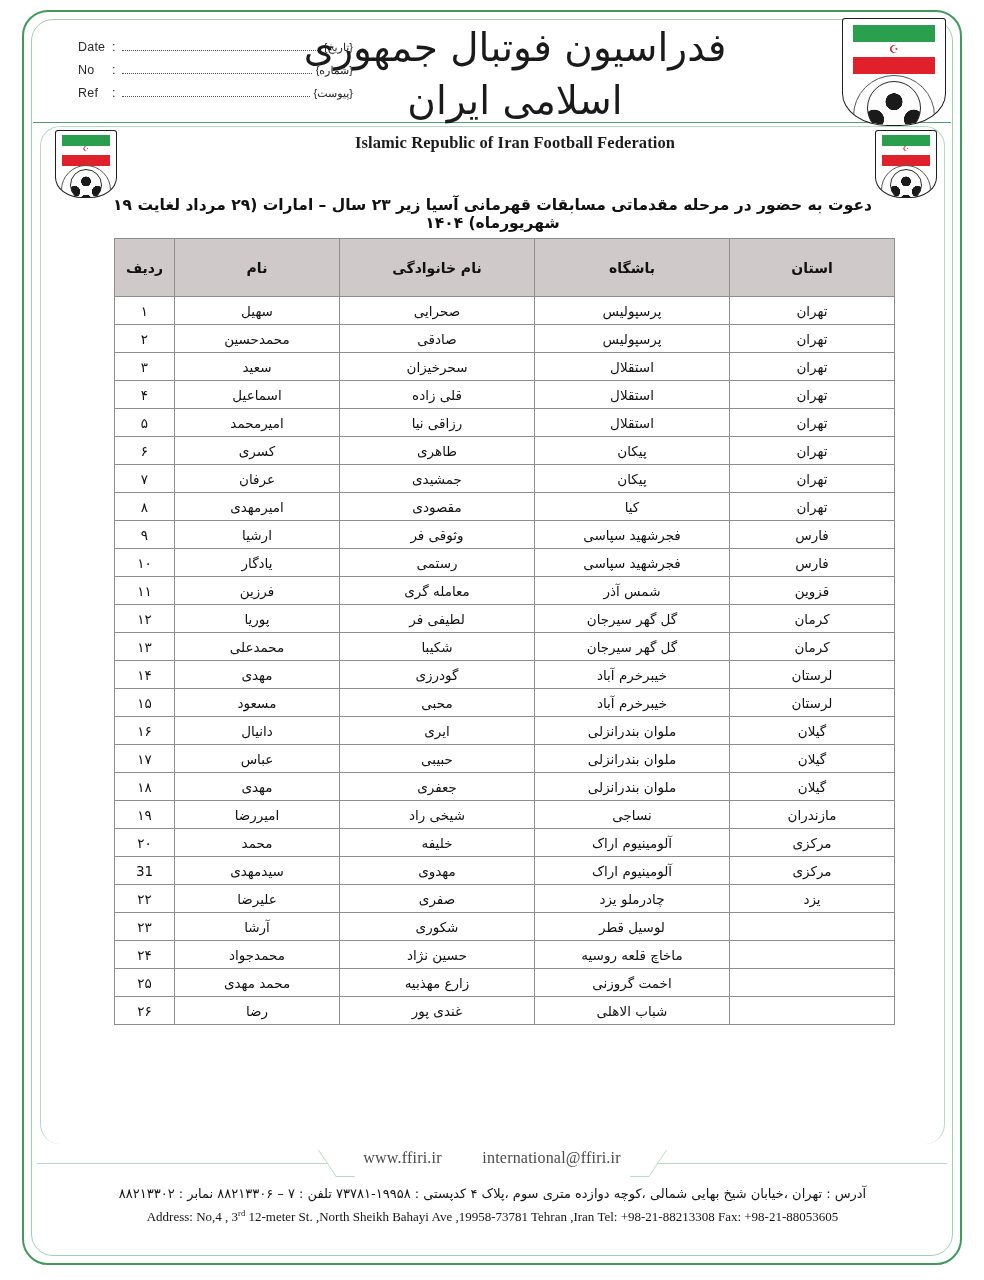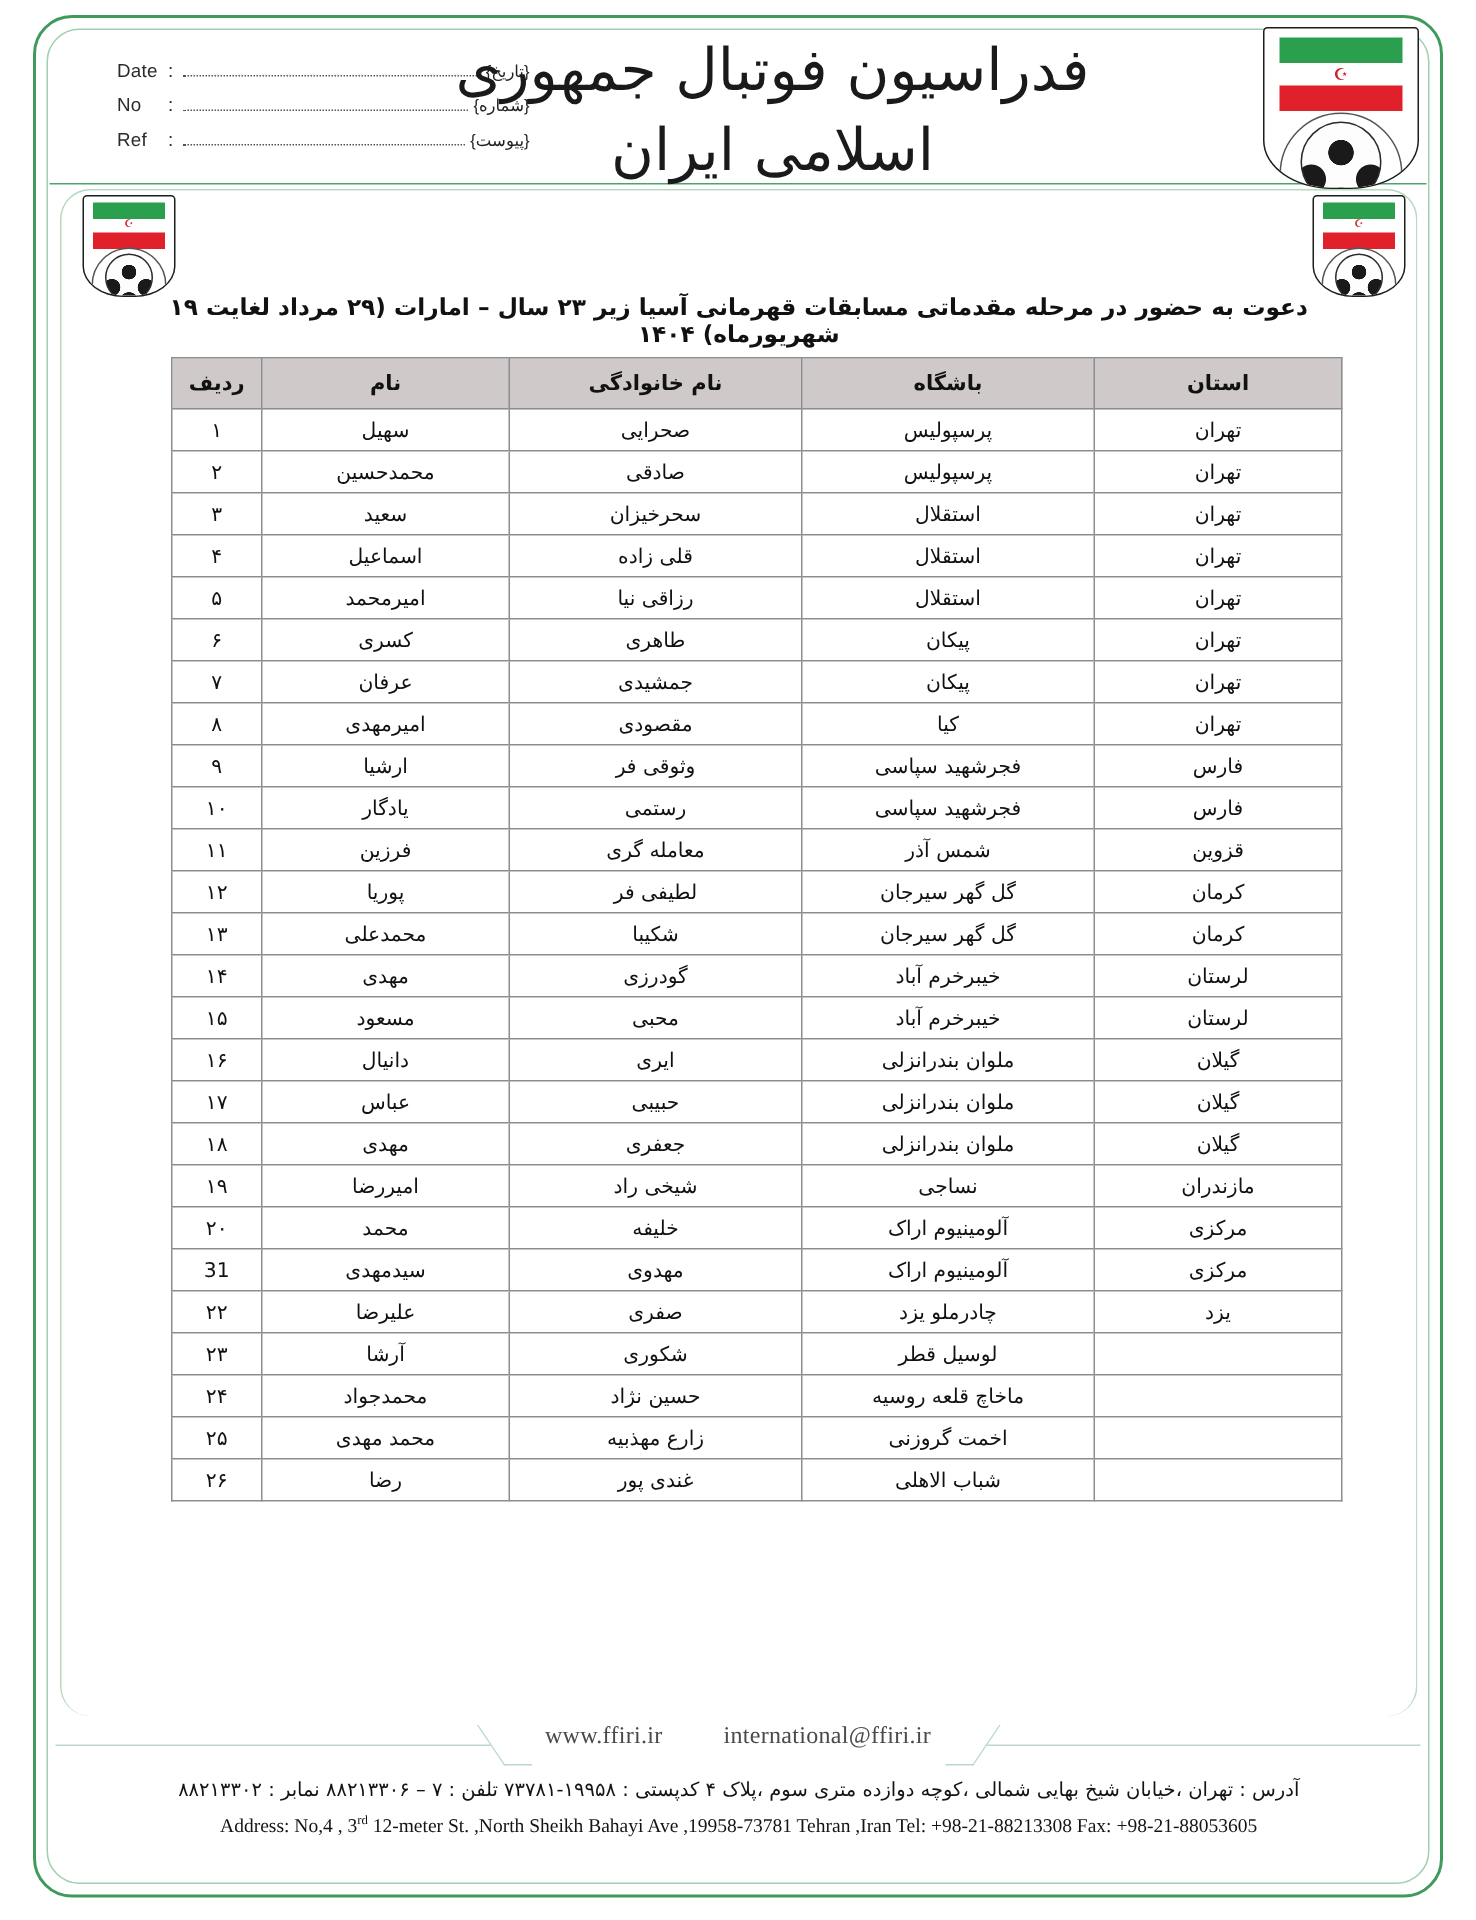--- a/index.html
+++ b/index.html
@@ -216,21 +216,21 @@
     border: 1px solid #8d8d8d;
     text-align: center;
     font-family: "DejaVu Sans", sans-serif;
     color: #111;
   }
   table.roster thead th {
     background: #cfc9c9;
     font-size: 14px;
     font-weight: bold;
     height: 33px;
-    padding: 0 2px;
+    padding: 12px 2px;
   }
   table.roster tbody td {
     font-size: 13.5px;
     height: 27px;
     padding: 0 2px;
     background: #fff;
   }
   .col-radif { width: 55px; }
   .col-name  { width: 160px; }
   .col-fam   { width: 190px; }
@@ -323,20 +323,21 @@
       <div class="meta-row">
         <span class="meta-label">Ref</span>
         <span class="meta-colon">:</span>
         <span class="meta-dots"></span>
         <span class="meta-fa">{پیوست}</span>
       </div>
     </div>
 
     <div class="title-block">
       <div class="title-fa">فدراسیون فوتبال جمهوری اسلامی ایران</div>
+      <div class="title-en">Islamic Republic of Iran Football Federation</div>
     </div>
 
     <div class="crest crest-main">
       <div class="flag fg"></div>
       <div class="flag fw"></div>
       <div class="flag fr"></div>
       <div class="emblem">☪</div>
       <div class="arcband"></div>
       <div class="ball"></div>
     </div>

